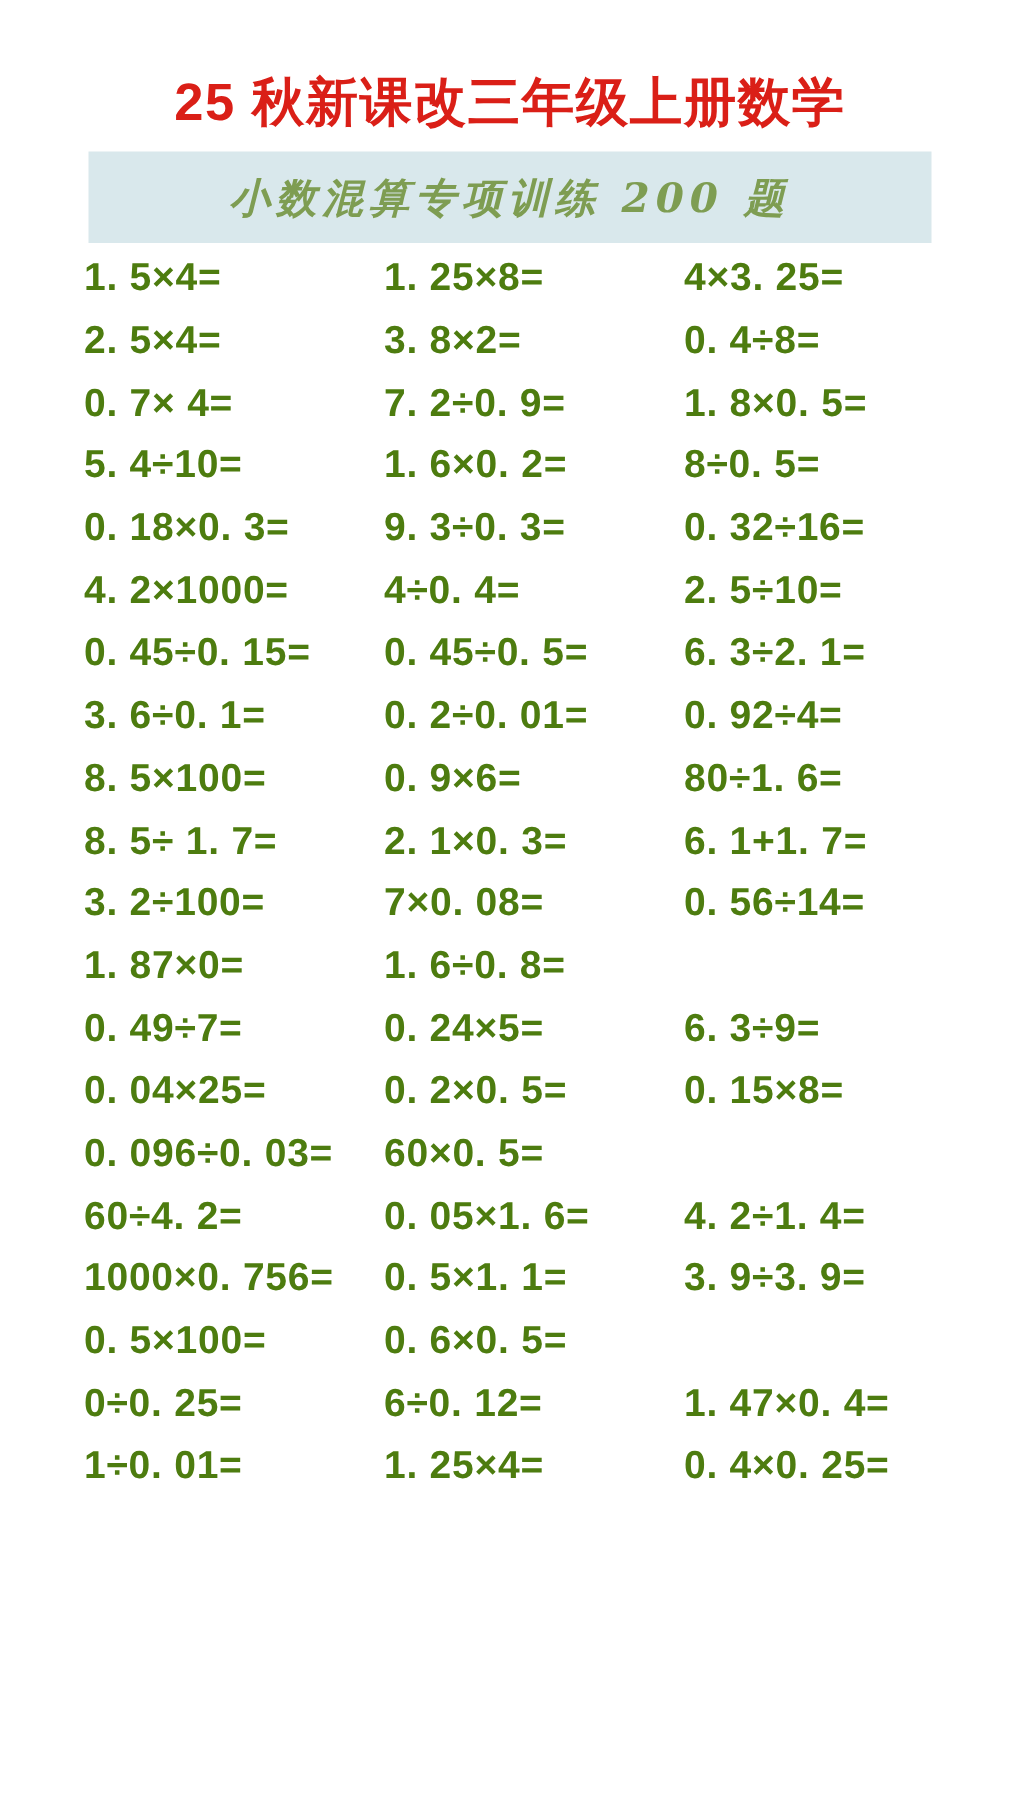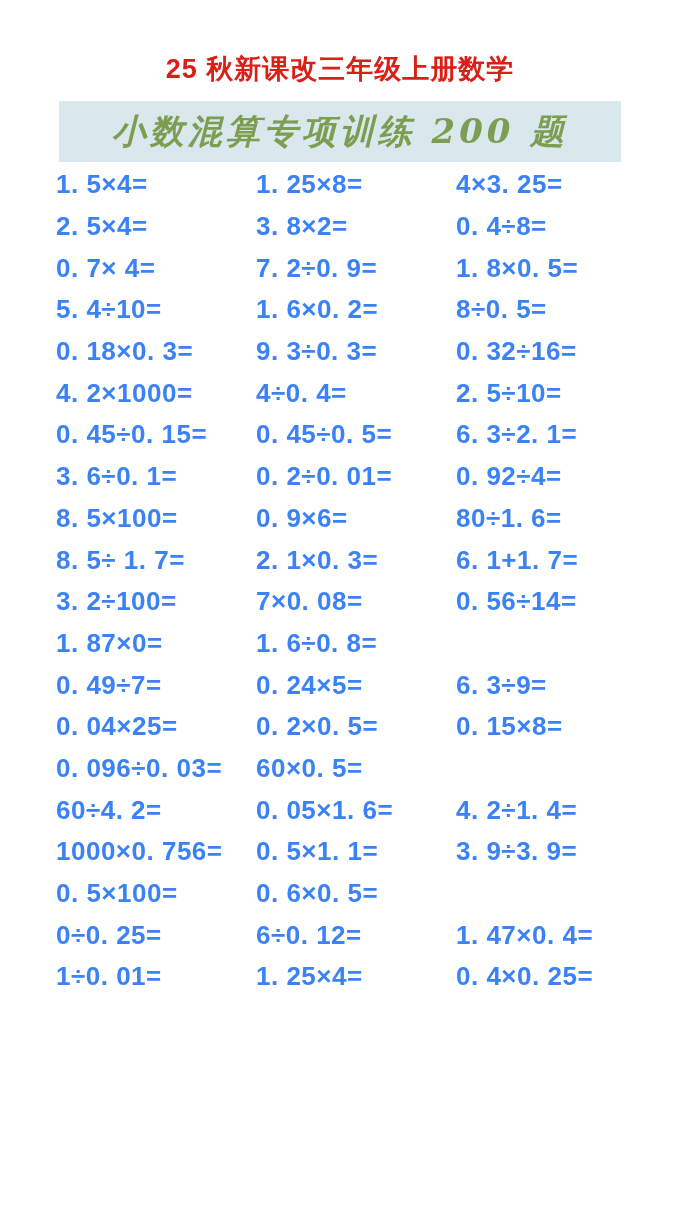--- a/index.html
+++ b/index.html
@@ -8,58 +8,58 @@
     width: 680px;
     height: 1209px;
     background: #ffffff;
     font-family: "Liberation Sans", sans-serif;
     overflow: hidden;
   }
   .title {
     margin: 0;
     padding-top: 49px;
     text-align: center;
-    font-size: 27px;
+    font-size: 35px;
     line-height: 40px;
     font-weight: bold;
     color: #da1f17;
     letter-spacing: 1px;
     font-family: "Liberation Sans", sans-serif;
   }
   .subtitle-band {
     width: 562px;
     height: 61px;
     margin: 12px auto 0 auto;
     background: #d9e8ec;
     display: flex;
     align-items: center;
     justify-content: center;
   }
   .subtitle-text {
-    font-size: 34px;
+    font-size: 27px;
     font-weight: bold;
     font-style: italic;
     color: #7e9d52;
     letter-spacing: 4px;
     font-family: "DejaVu Serif", serif;
   }
   .problems {
     margin-top: 2px;
     padding-left: 56px;
   }
   .problem-row {
     height: 41.7px;
     display: flex;
     align-items: center;
   }
   .problem-cell {
     width: 200px;
     font-size: 26px;
     font-weight: bold;
-    color: #3b82f6;
+    color: #4d7c0f;
     letter-spacing: 0.5px;
     white-space: pre;
     font-family: "Liberation Sans", "DejaVu Sans", sans-serif;
   }
   .problem-cell:last-child { flex: 1; }
 </style>
 </head>
 <body>
 
 <div class="sheet">

